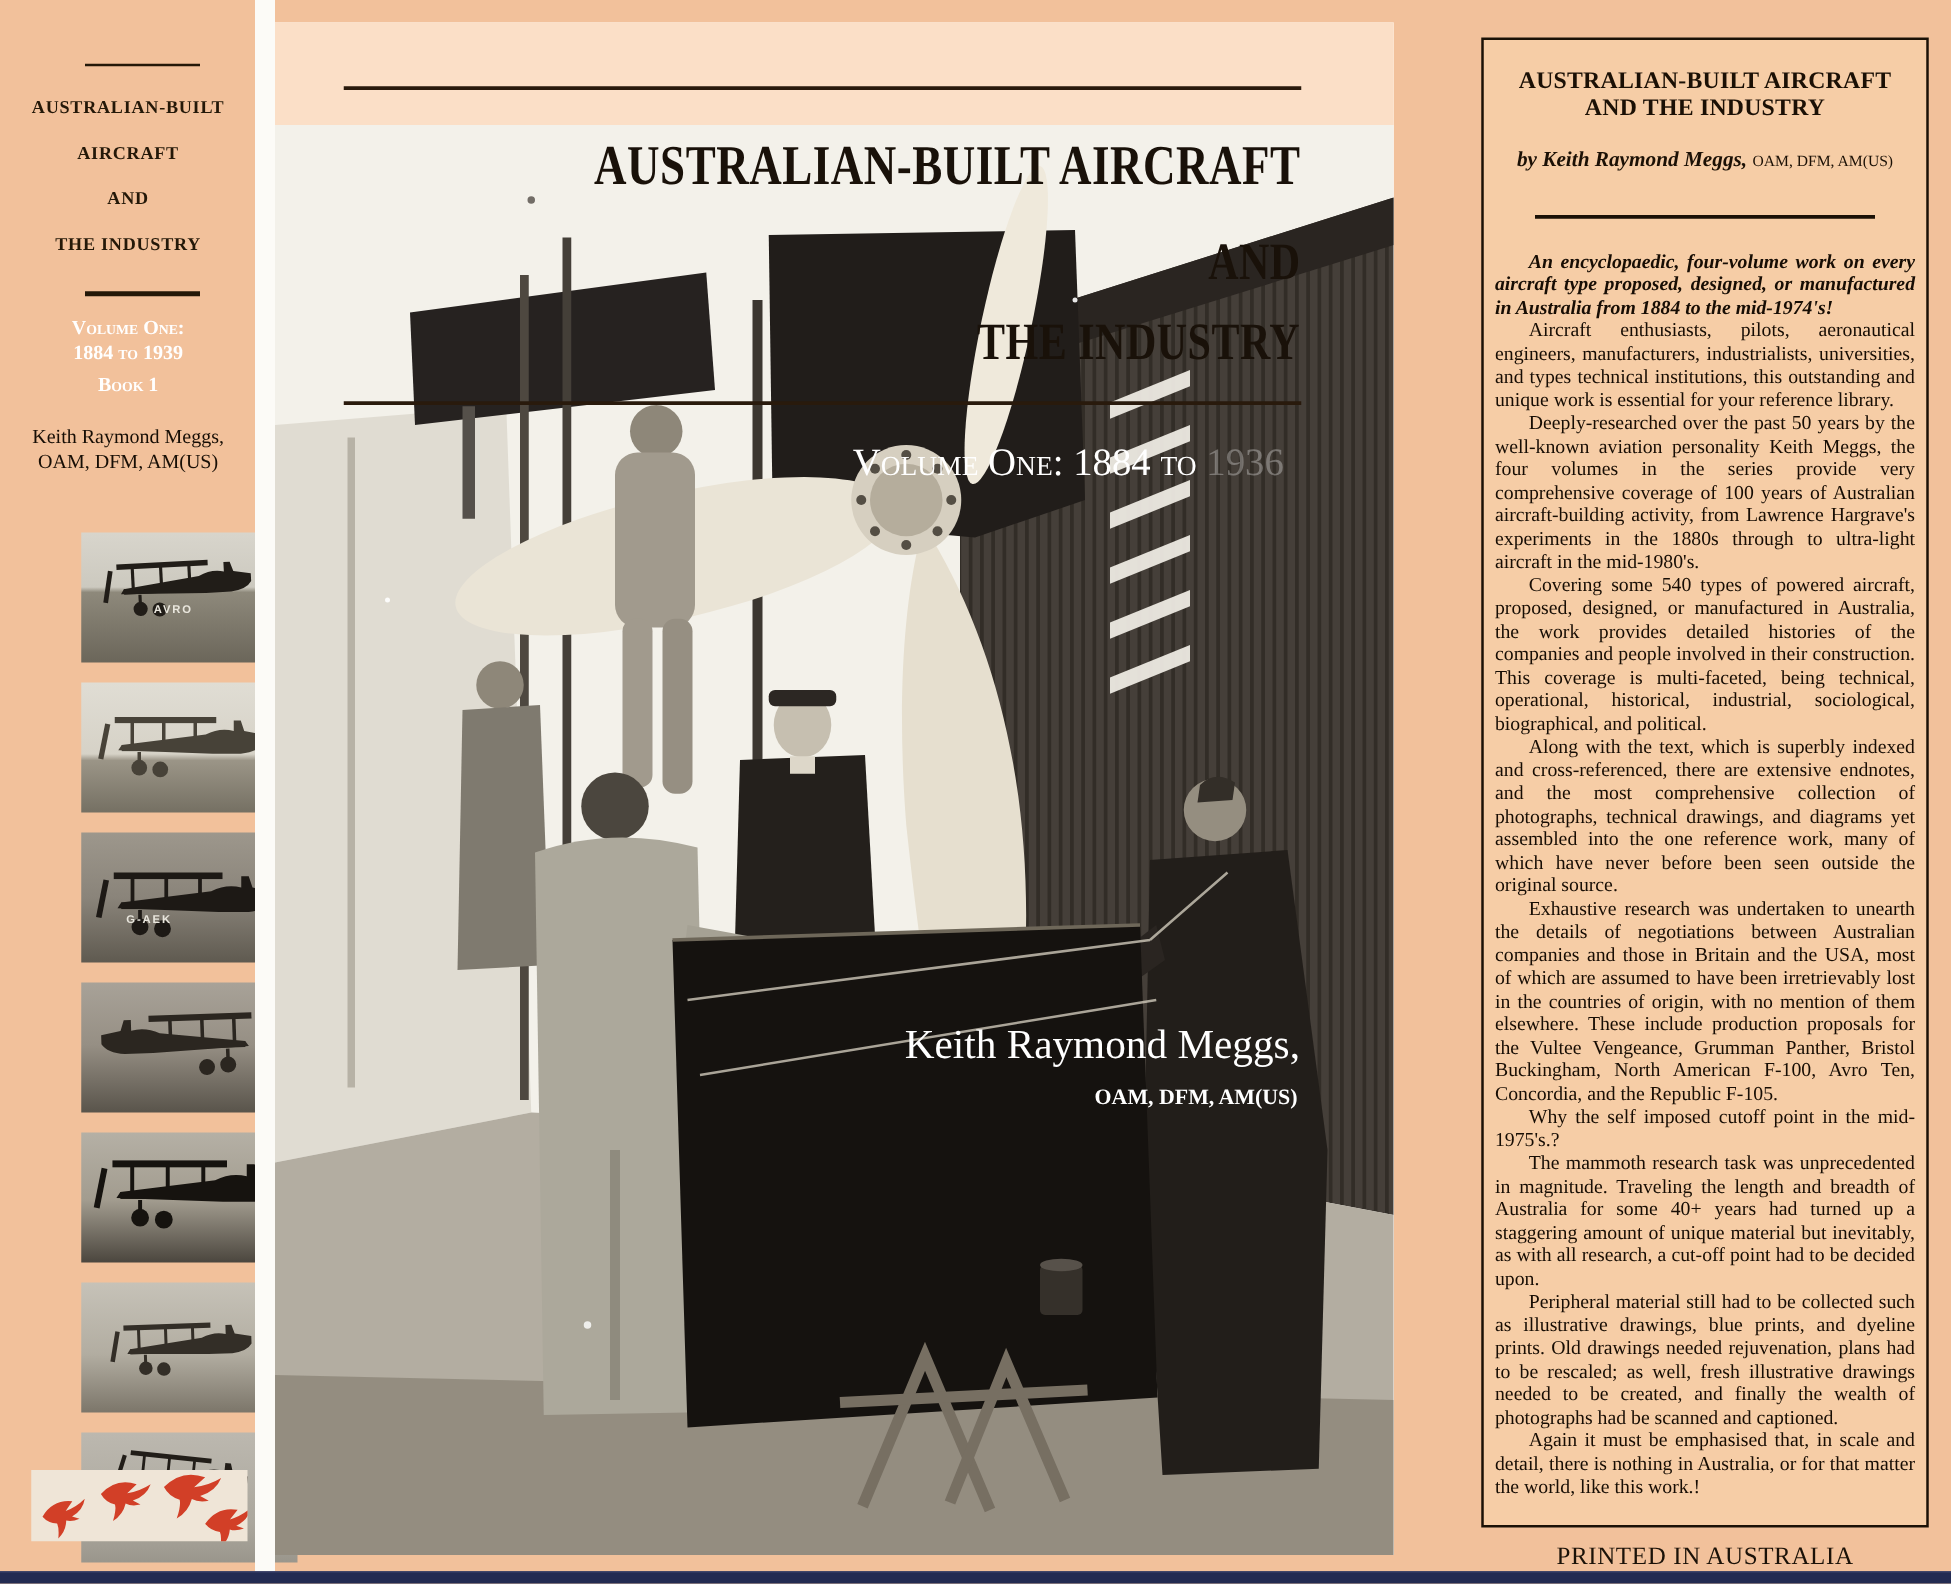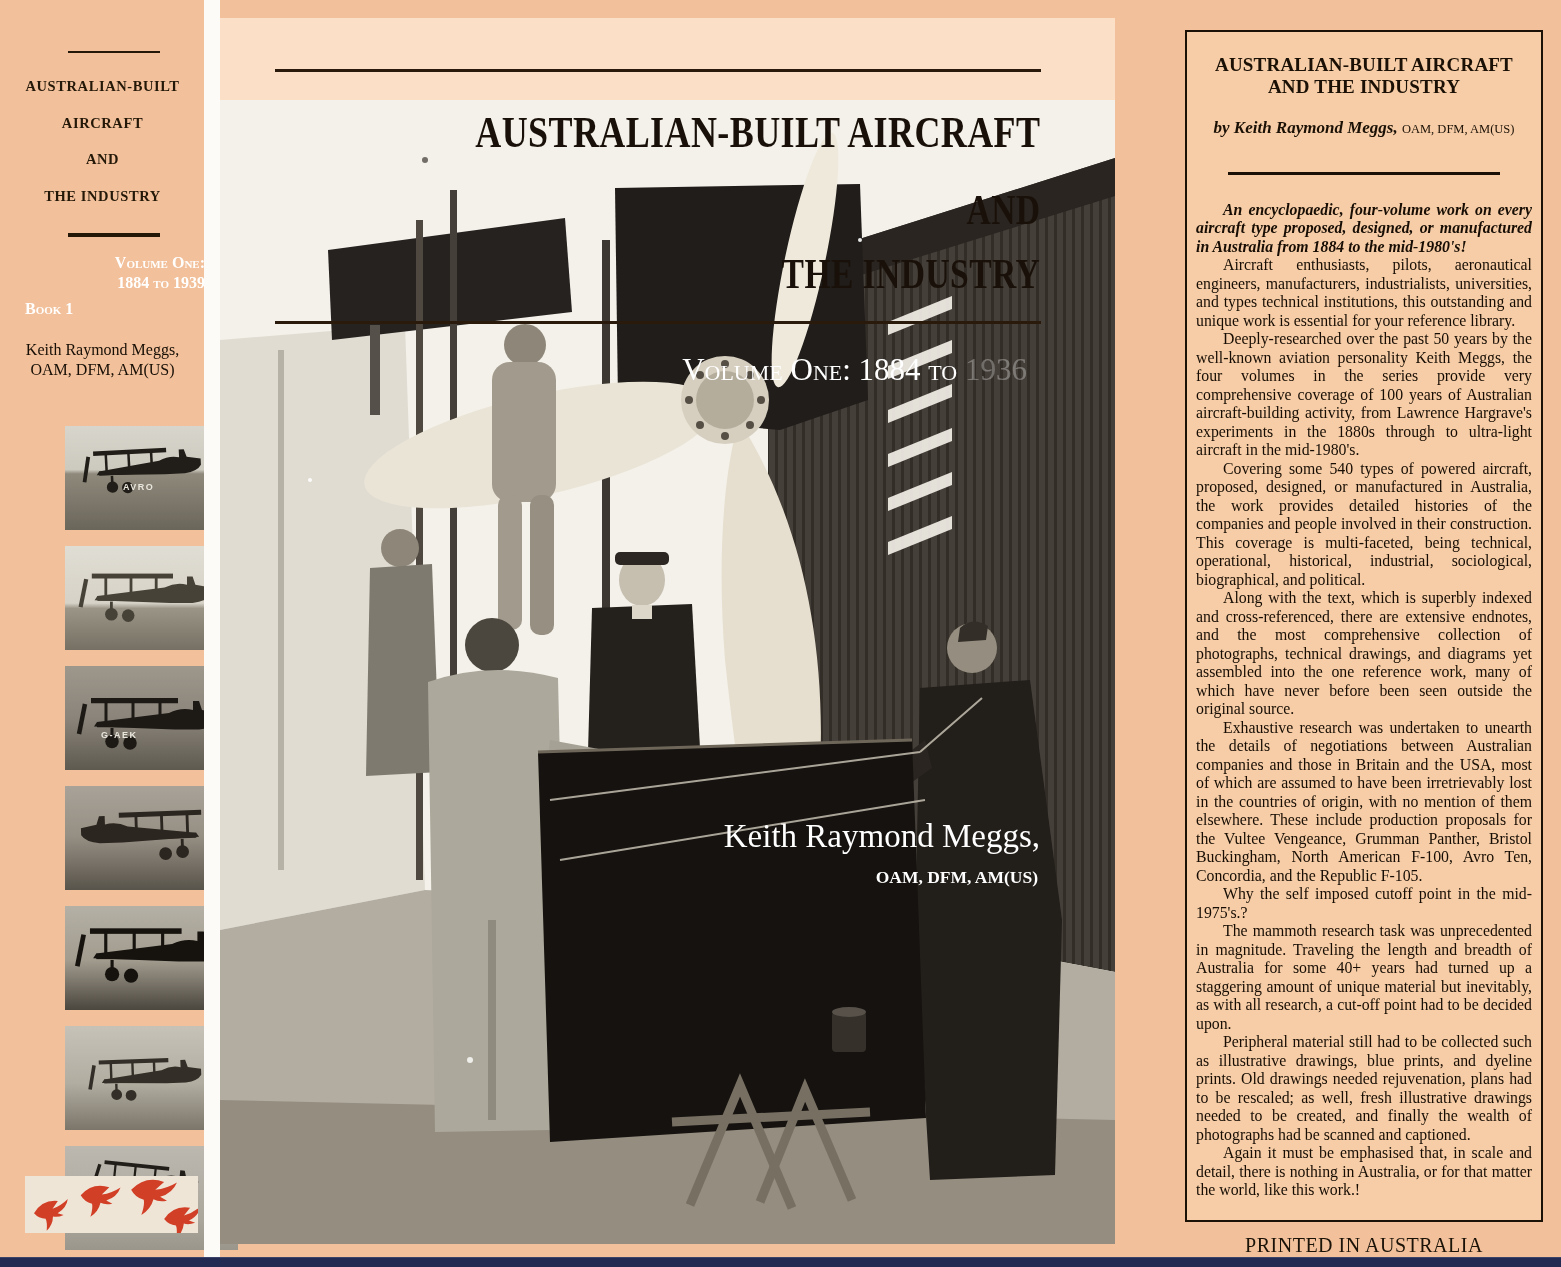--- a/index.html
+++ b/index.html
@@ -9,24 +9,24 @@
     font-family:"Liberation Serif", serif;
     color:#1c1106;
   }
   
   .spine { position:absolute; left:0; top:0; width:205px; height:1258px; }
   .spine-rule { position:absolute; left:68px; width:92px; background:#241808; }
   .spine-rule.r1 { top:51px; height:2px; }
   .spine-rule.r2 { top:233px; height:3.5px; }
   .spine-title { position:absolute; top:68px; left:0; width:205px; text-align:center;
     font-weight:bold; font-size:14.5px; line-height:36.5px; letter-spacing:0.6px; color:#241808; }
-  .spine-volume { position:absolute; top:253px; left:0; width:205px; text-align:right;
+  .spine-volume { position:absolute; top:253px; left:0; width:205px; text-align:center;
     color:#ffffff; font-variant:small-caps; font-weight:bold; font-size:16px; line-height:19.5px; }
-  .spine-book { position:absolute; top:300px; left:0; width:205px; text-align:left;
-    color:#ffffff; font-variant:small-caps; font-weight:bold; font-size:16px;margin-left:25px; }
+  .spine-book { position:absolute; top:300px; left:0; width:205px; text-align:center;
+    color:#ffffff; font-variant:small-caps; font-weight:bold; font-size:16px; }
   .spine-author { position:absolute; top:340px; left:0; width:205px; text-align:center;
     font-size:16px; line-height:20px; color:#170e05; }
   .photo-strip { position:absolute; left:25px; top:410px; width:173px; }
   .spine-photo { position:relative; width:173px; height:104px; margin-bottom:4.5px; overflow:hidden; }
   .spine-photo svg.plane { position:absolute; }
   .spine-photo .rego { position:absolute; color:#e9e6dd; font-family:"Liberation Sans",sans-serif;
     font-weight:bold; font-size:9px; letter-spacing:1.5px; }
   .spine-photo:nth-of-type(1){ background:linear-gradient(180deg,#d8d5cc 0%,#ccc9bf 42%,#8e897b 46%,#6b665a 100%); }
   .spine-photo:nth-of-type(1) svg.plane{ left:14px; top:18px; width:126px; color:#211d18; transform:rotate(-3deg); }
   .spine-photo:nth-of-type(1) .rego{ left:58px; top:56px; }
@@ -295,21 +295,21 @@
   <div class="bp-title">
     <div>AUSTRALIAN-BUILT AIRCRAFT</div>
     <div>AND THE INDUSTRY</div>
   </div>
   <div class="bp-byline">
     <span class="lead">by Keith Raymond Meggs,</span>
     <span class="honors">OAM, DFM, AM(US)</span>
   </div>
   <div class="bp-rule"></div>
   <div class="bp-text">
-    <p class="ital">An encyclopaedic, four-volume work on every aircraft type proposed, designed, or manufactured in Australia from 1884 to the mid-1980's!</p>
+    <p class="ital">An encyclopaedic, four-volume work on every aircraft type proposed, designed, or manufactured in Australia from 1884 to the mid-1974's!</p>
     <p>Aircraft enthusiasts, pilots, aeronautical engineers, manufacturers, industrialists, universities, and types technical institutions, this outstanding and unique work is essential for your reference library.</p>
     <p>Deeply-researched over the past 50 years by the well-known aviation personality Keith Meggs, the four volumes in the series provide very comprehensive coverage of 100 years of Australian aircraft-building activity, from Lawrence Hargrave's experiments in the 1880s through to ultra-light aircraft in the mid-1980's.</p>
     <p>Covering some 540 types of powered aircraft, proposed, designed, or manufactured in Australia, the work provides detailed histories of the companies and people involved in their construction. This coverage is multi-faceted, being technical, operational, historical, industrial, sociological, biographical, and political.</p>
     <p>Along with the text, which is superbly indexed and cross-referenced, there are extensive endnotes, and the most comprehensive collection of photographs, technical drawings, and diagrams yet assembled into the one reference work, many of which have never before been seen outside the original source.</p>
     <p>Exhaustive research was undertaken to unearth the details of negotiations between Australian companies and those in Britain and the USA, most of which are assumed to have been irretrievably lost in the countries of origin, with no mention of them elsewhere. These include production proposals for the Vultee Vengeance, Grumman Panther, Bristol Buckingham, North American F-100, Avro Ten, Concordia, and the Republic F-105.</p>
     <p>Why the self imposed cutoff point in the mid-1975's.?</p>
     <p>The mammoth research task was unprecedented in magnitude. Traveling the length and breadth of Australia for some 40+ years had turned up a staggering amount of unique material but inevitably, as with all research, a cut-off point had to be decided upon.</p>
     <p>Peripheral material still had to be collected such as illustrative drawings, blue prints, and dyeline prints. Old drawings needed rejuvenation, plans had to be rescaled; as well, fresh illustrative drawings needed to be created, and finally the wealth of photographs had be scanned and captioned.</p>
     <p>Again it must be emphasised that, in scale and detail, there is nothing in Australia, or for that matter the world, like this work.!</p>
 

